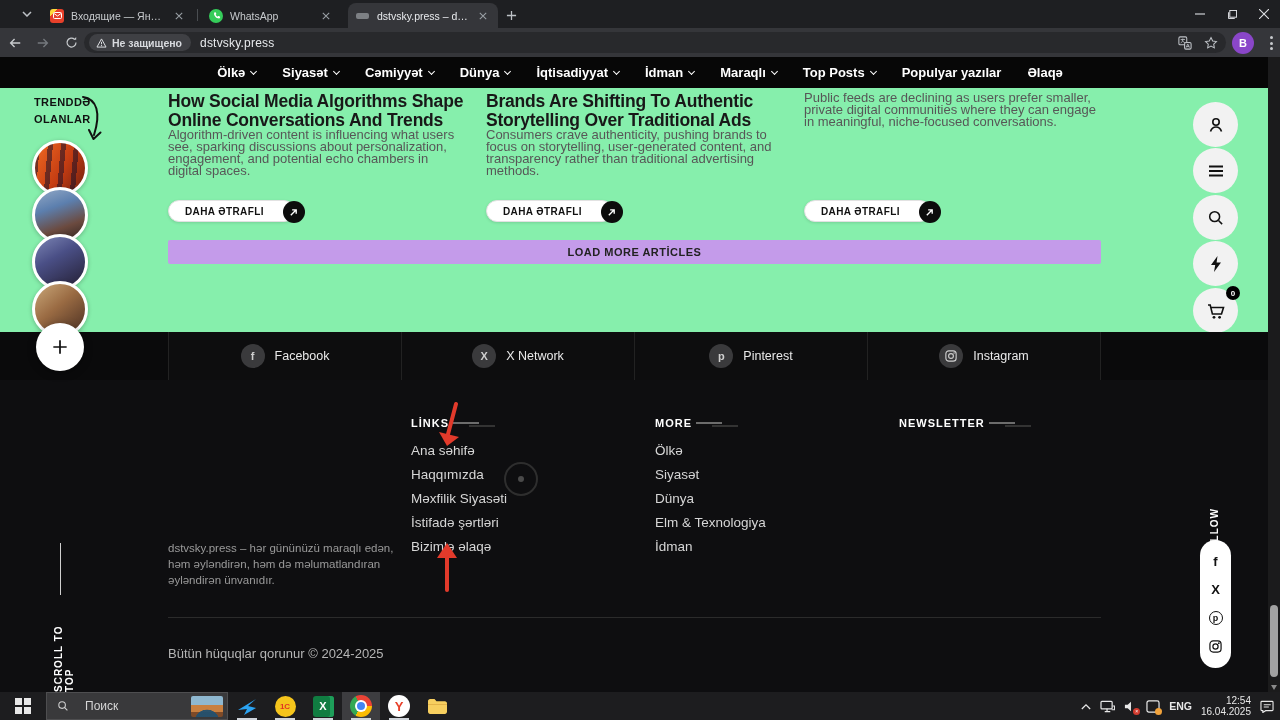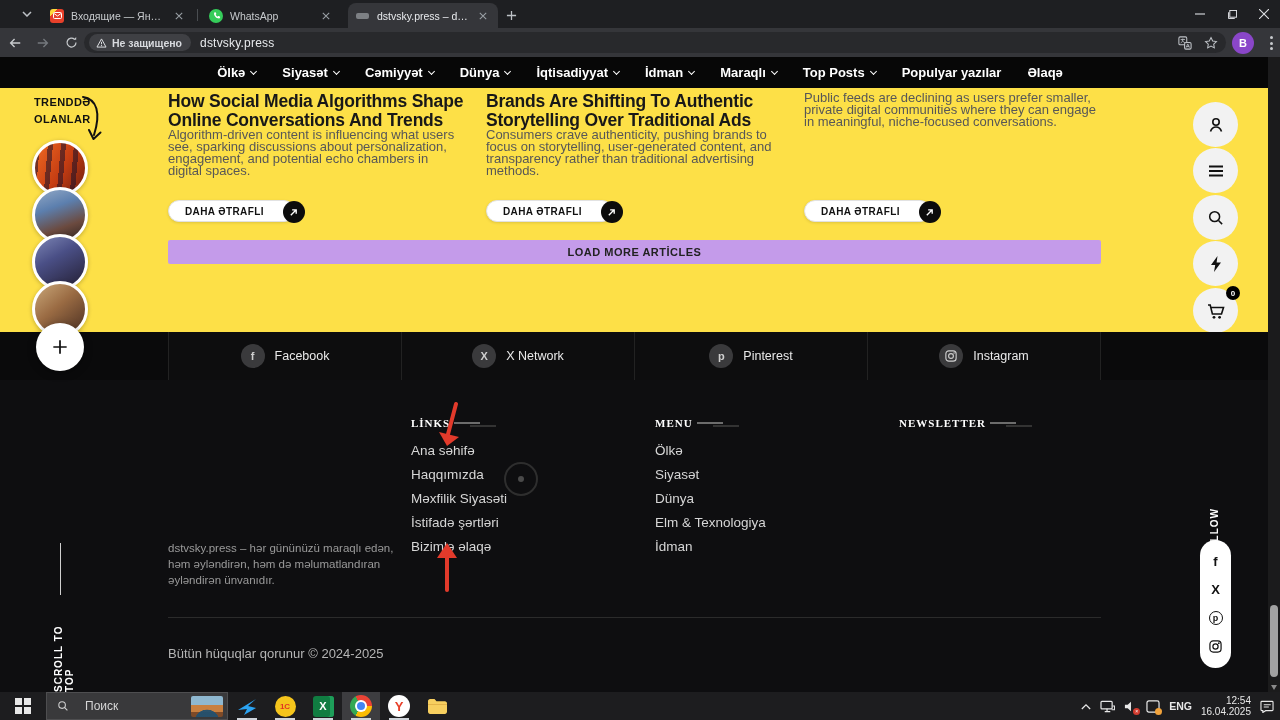--- a/index.html
+++ b/index.html
@@ -34,21 +34,21 @@
   .profile-avatar { position:absolute; right:26px; top:3.5px; width:22px; height:22px; border-radius:50%; background:#8a46c9; color:#fff; font-size:11px; font-weight:bold; display:flex; align-items:center; justify-content:center; }
   .menu-dots { position:absolute; right:6px; top:8px; width:4px; display:flex; flex-direction:column; gap:2.5px; }
   .menu-dots i { width:3px; height:3px; border-radius:50%; background:#c7cacd; }
 
   
   .sitenav { position:absolute; left:0; top:57px; width:1280px; height:31px; background:#070707; display:flex; align-items:center; justify-content:center; gap:26px; }
   .sitenav .nav-item { color:#fff; font-size:13px; font-weight:bold; display:flex; align-items:center; white-space:nowrap; }
   .nav-caret { display:inline-block; width:5px; height:5px; border-right:1.6px solid #fff; border-bottom:1.6px solid #fff; transform:rotate(45deg); margin:-3px 0 0 6px; }
 
   
-  .main-white { position:absolute; left:0; top:88px; width:1268px; height:244px; background:#fde047; }
+  .main-white { position:absolute; left:0; top:88px; width:1268px; height:244px; background:#86efac; }
   .trend-label { position:absolute; left:34px; top:6px; font-size:11px; font-weight:bold; color:#111; letter-spacing:.4px; line-height:17px; }
   .trend-arrow { position:absolute; left:80px; top:6px; color:#111; }
   .avatar { position:absolute; left:32px; width:56px; height:56px; border-radius:50%; border:3px solid #fff; box-shadow:0 1px 4px rgba(0,0,0,.25); }
   .av1 { top:52px; background-image:repeating-linear-gradient(95deg, rgba(25,16,40,.55) 0 5px, rgba(0,0,0,0) 5px 13px), linear-gradient(120deg,#ef6a22,#c43c12 55%,#6e2010); }
   .av2 { top:99px; background:linear-gradient(160deg,#93a9c6 0%,#5c7fae 35%,#6b4a3f 70%,#2f2420 100%); }
   .av3 { top:146px; background:linear-gradient(150deg,#7d86b5 0%,#4a4f86 40%,#241f33 100%); }
   .av4 { top:193px; background:linear-gradient(140deg,#caa87a 0%,#9a6b43 45%,#4a2f22 100%); }
 
   .article { position:absolute; top:4px; width:297px; }
   .article .a-title { font-size:17.5px; line-height:18.5px; font-weight:bold; color:#181818; letter-spacing:-.2px; }
@@ -67,21 +67,21 @@
   .social-cell { flex:1; display:flex; align-items:center; justify-content:center; gap:10px; border-left:1px solid #222; background:#0d0d0e; }
   .social-cell:last-child { border-right:1px solid #222; }
   .social-ic { width:24px; height:24px; border-radius:50%; background:#3a3a3c; color:#cfcfcf; display:flex; align-items:center; justify-content:center; font-size:11px; font-weight:bold; }
   .social-label { color:#e9e9e9; font-size:12.5px; }
   .plus-fab { position:absolute; left:36px; top:323px; width:48px; height:48px; border-radius:50%; background:#fff; box-shadow:0 2px 8px rgba(0,0,0,.35); display:flex; align-items:center; justify-content:center; color:#111; z-index:5; }
 
   
   .footer { position:absolute; left:0; top:380px; width:1268px; height:312px; background:#0e0e10; }
   .f-logo { position:absolute; left:208px; top:62px; font-size:46px; font-weight:bold; color:#fafafa; letter-spacing:.5px; }
   .f-desc { position:absolute; left:168px; top:160px; width:230px; font-size:11.5px; line-height:16px; color:#9a9a9a; }
-  .f-col-h { position:absolute; top:37px; display:flex; align-items:center; gap:4px; color:#fff; font-size:11px; font-weight:bold; letter-spacing:1px;font-family:Liberation Serif, serif; }
+  .f-col-h { position:absolute; top:37px; display:flex; align-items:center; gap:4px; color:#fff; font-size:11px; font-weight:bold; letter-spacing:1px; }
   .h-line1 { width:26px; height:2px; background:#6c6c6c; }
   .h-line2 { width:26px; height:2px; background:#333; margin-left:-14px; margin-top:5px; }
   .f-links { position:absolute; top:63px; display:flex; flex-direction:column; }
   .f-link { color:#d6d6d6; font-size:13.5px; height:24px; }
   .f-divider { position:absolute; left:168px; top:237px; width:933px; height:1px; background:#2b2b2b; }
   .f-copy { position:absolute; left:168px; top:266px; font-size:13px; color:#b5b5b5; }
   .cursor-ring { position:absolute; left:504px; top:82px; width:34px; height:34px; border:2px solid #2e2e2e; border-radius:50%; display:flex; align-items:center; justify-content:center; }
   .cursor-ring i { width:6px; height:6px; background:#4a4a4a; border-radius:50%; }
 
   .vtext { writing-mode:vertical-rl; transform:rotate(180deg); color:#fff; font-weight:bold; letter-spacing:1px; }
@@ -424,21 +424,21 @@
     </div>
     <div class="f-links" style="left:411px;">
       <span class="f-link">Ana səhifə</span>
       <span class="f-link">Haqqımızda</span>
       <span class="f-link">Məxfilik Siyasəti</span>
       <span class="f-link">İstifadə şərtləri</span>
       <span class="f-link">Bizimlə əlaqə</span>
     </div>
 
     <div class="f-col-h" style="left:655px;">
-      <span>MENU</span>
+      <span>MORE</span>
         <span class="h-line1"></span>
         <span class="h-line2"></span>
     </div>
     <div class="f-links" style="left:655px;">
       <span class="f-link">Ölkə</span>
       <span class="f-link">Siyasət</span>
       <span class="f-link">Dünya</span>
       <span class="f-link">Elm &amp; Texnologiya</span>
       <span class="f-link">İdman</span>
     </div>

